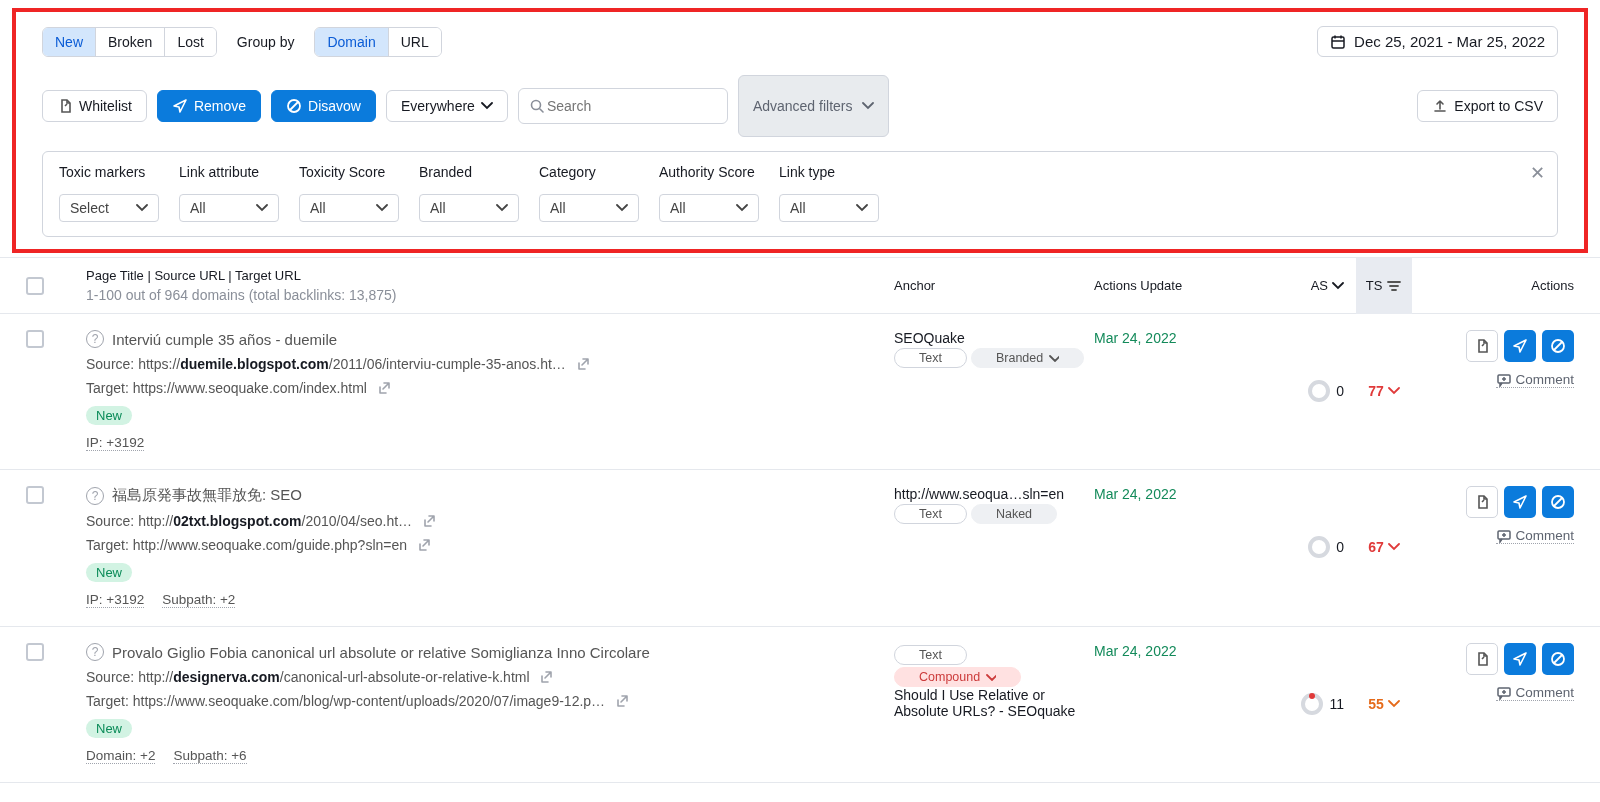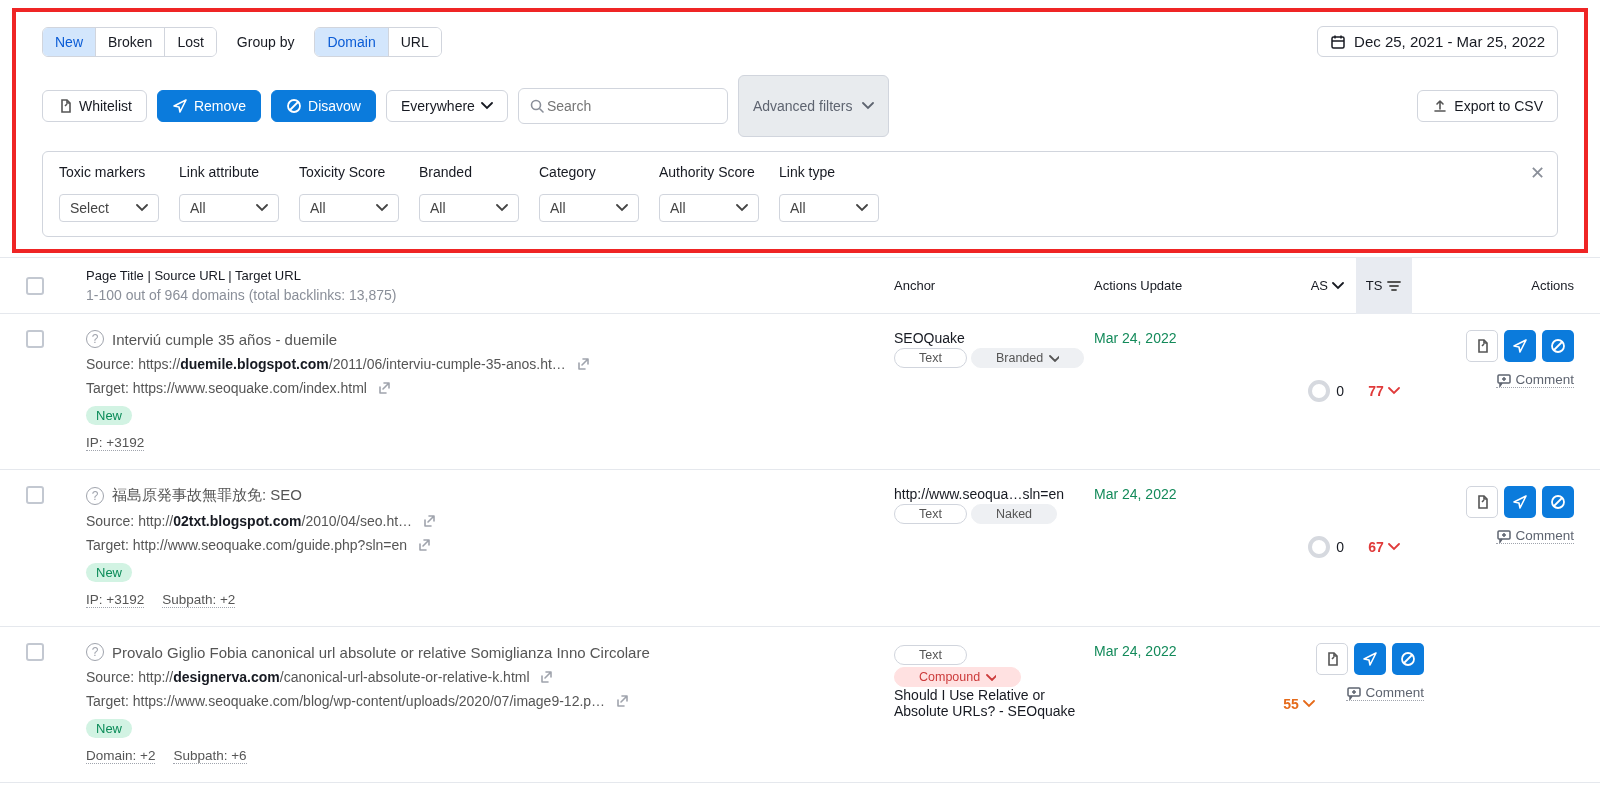--- a/index.html
+++ b/index.html
@@ -586,20 +586,24 @@
       <div><span class="new-badge">New</span></div>
       <div><span class="dotted" style="margin-right:18px">Domain: +2</span><span class="dotted" style="margin-right:20px">Subpath: +6</span></div>
     </div>
     <div class="anchor-cell">
       <div><span class="pill ">Text </span><span class="pill red">Compound <svg width="10" height="7" style="color:inherit">
                 <use href="#chev-down"></use>
               </svg></span></div>
       <div>Should I Use Relative or Absolute URLs? - SEOquake</div>
     </div>
     <div class="date-cell">Mar 24, 2022</div>
+    <div class="as-cell">
+      <span class="donut red11"></span>
+      <span>11</span>
+    </div>
     <div class="ts-val ">
       55 <svg width="12" height="8">
             <use href="#chev-down"></use>
           </svg>
     </div>
     <div class="actions-cell">
       <div class="action-icons">
         <span class="icon-btn light">
               <svg width="16" height="16" style="color:#555">
                 <use href="#doc"></use>

